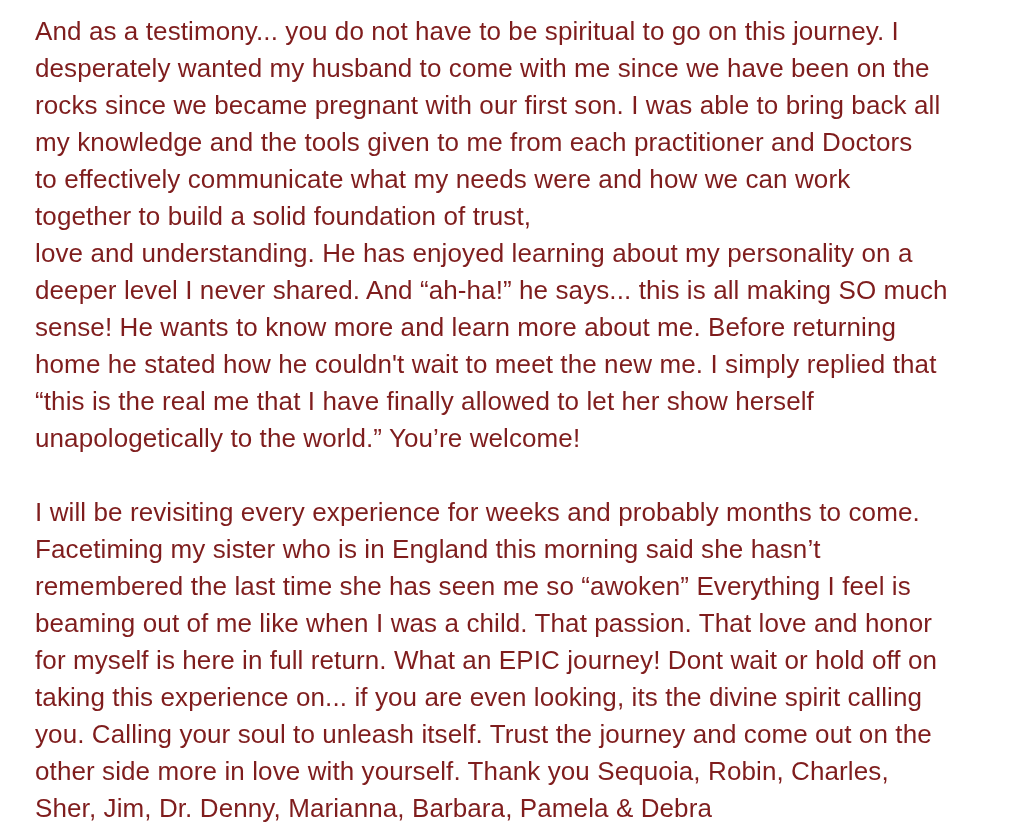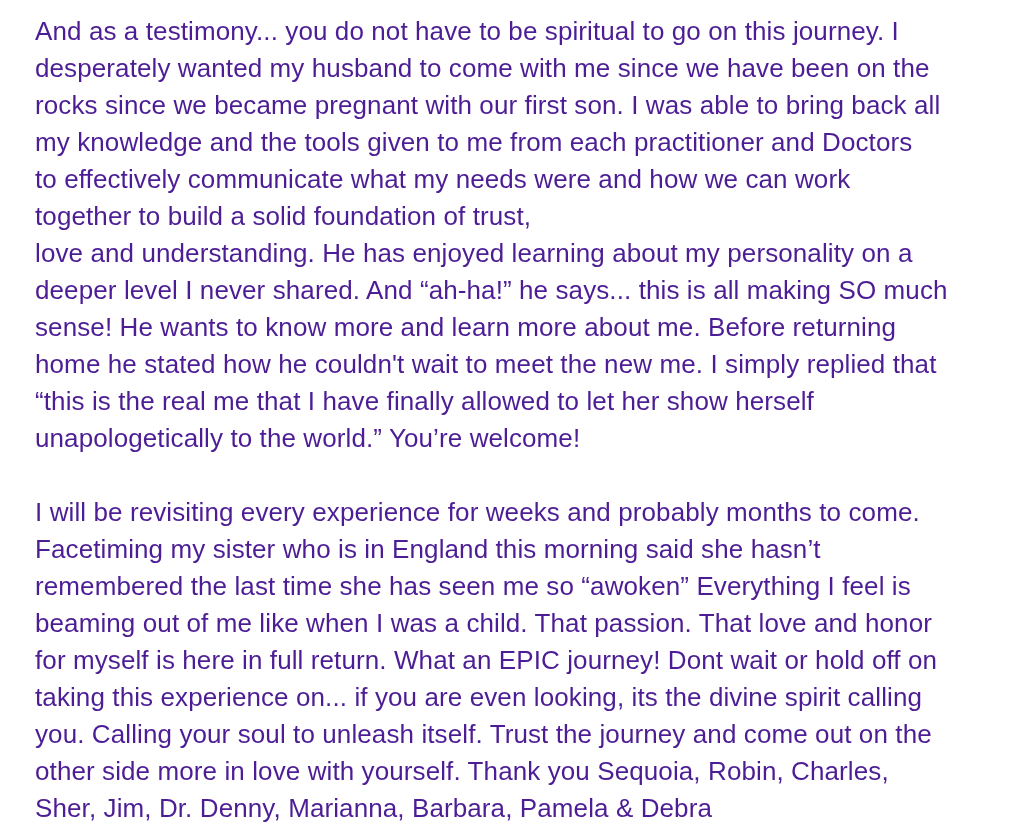--- a/index.html
+++ b/index.html
@@ -13,21 +13,21 @@
     overflow: hidden;
   }
   .document {
     box-sizing: border-box;
     width: 1024px;
     padding: 13px 32px 0 35px;
     font-family: "Liberation Sans", sans-serif;
     font-size: 26px;
     line-height: 37px;
     font-weight: 400;
-    color: #4c1d95;
+    color: #7f1d1d;
     letter-spacing: 0.1px;
   }
   .document p {
     margin: 0 0 37px 0;
     white-space: pre-line; 
   }
 </style>
 </head>
 <body>
 

